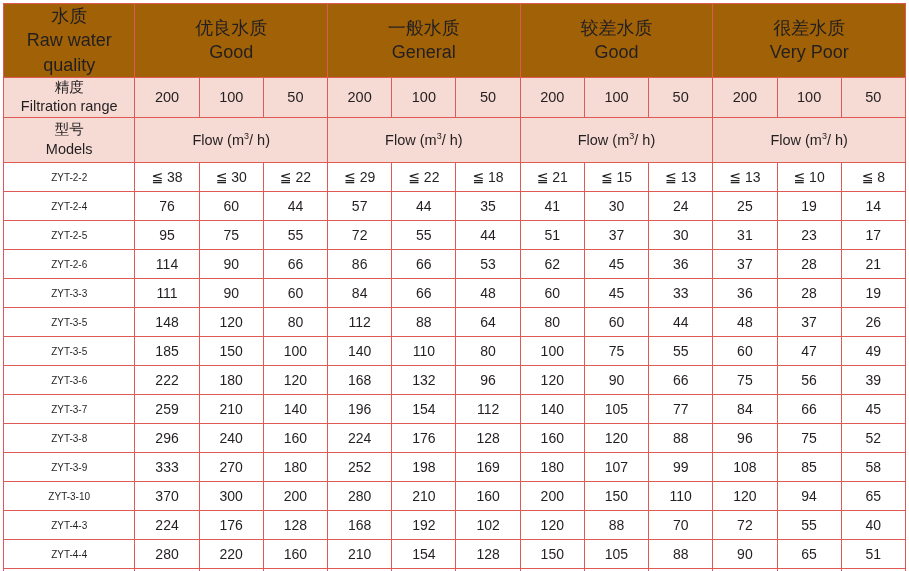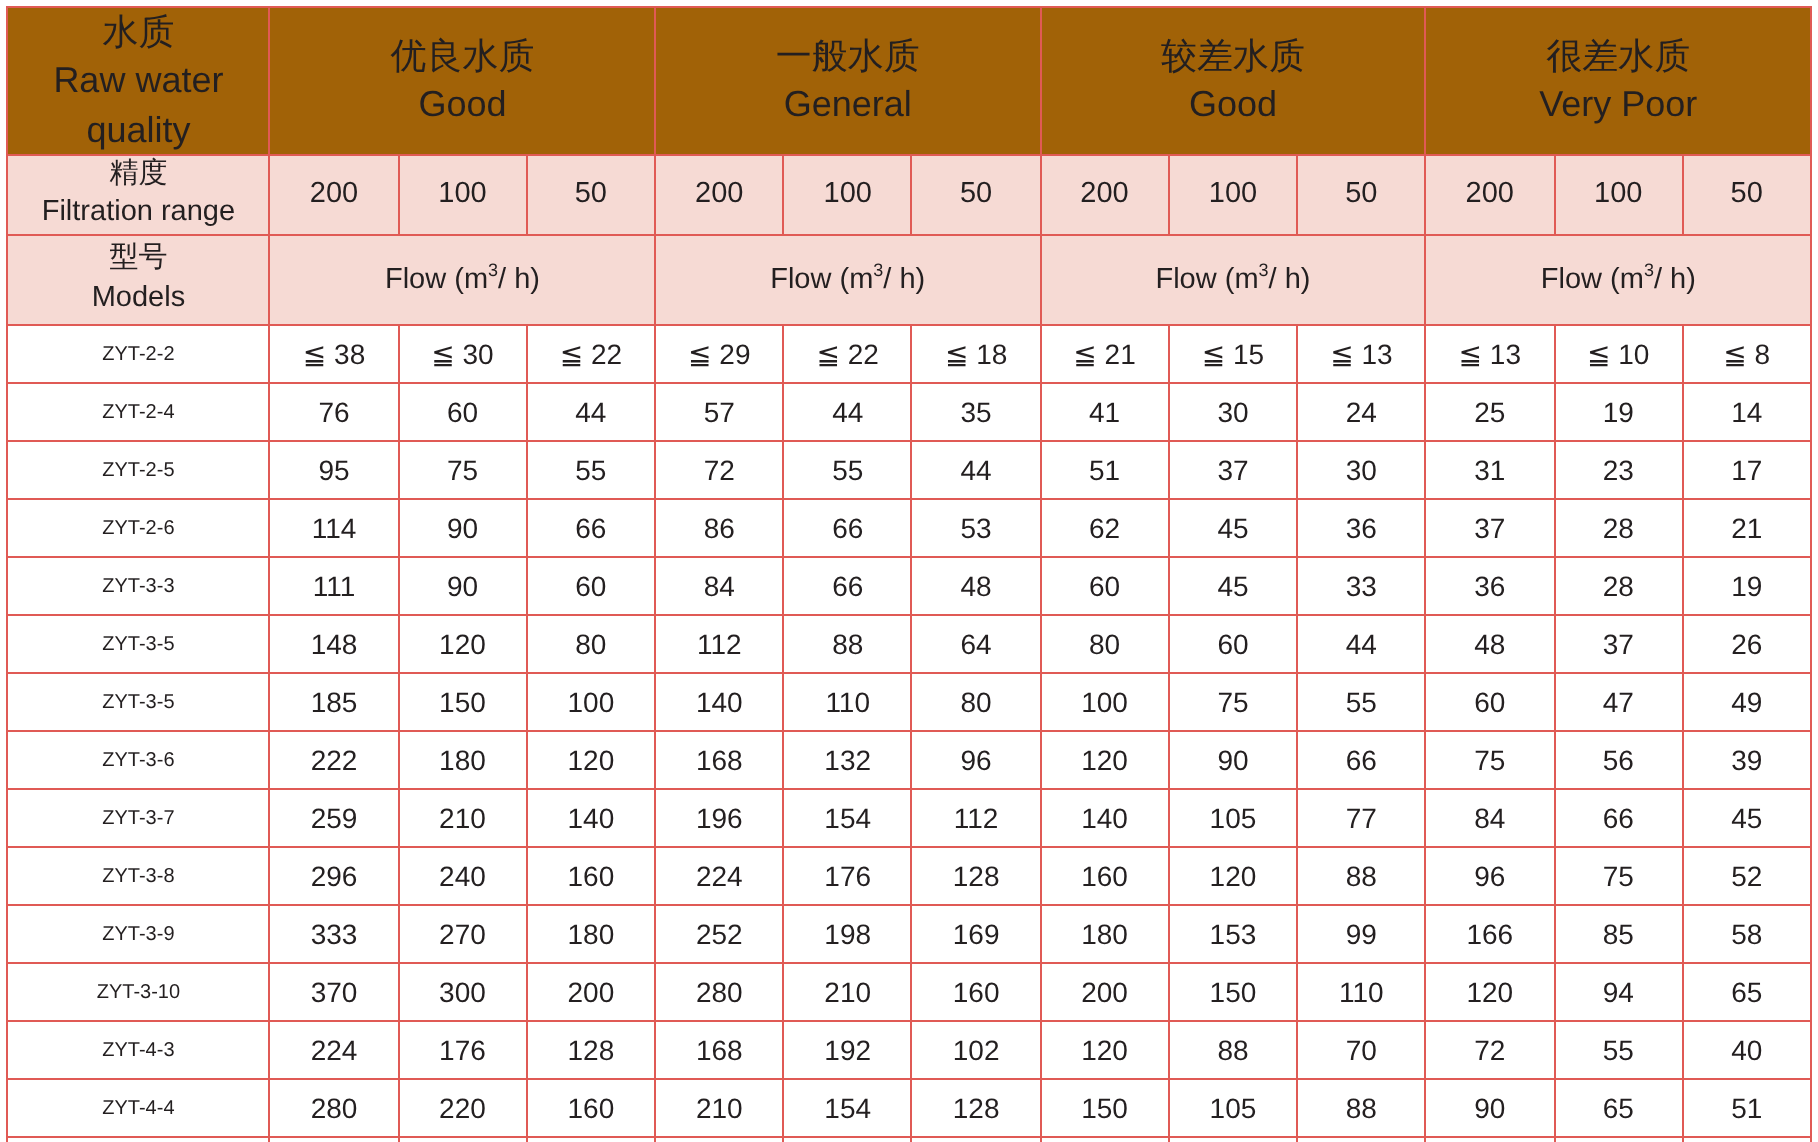--- a/index.html
+++ b/index.html
@@ -303,23 +303,23 @@
     </tr>
     <tr class="body-row">
       <td class="model-cell">ZYT-3-9</td>
       <td>333</td>
       <td>270</td>
       <td>180</td>
       <td>252</td>
       <td>198</td>
       <td>169</td>
       <td>180</td>
-      <td>153</td>
+      <td>107</td>
       <td>99</td>
-      <td>166</td>
+      <td>108</td>
       <td>85</td>
       <td>58</td>
     </tr>
     <tr class="body-row">
       <td class="model-cell">ZYT-3-10</td>
       <td>370</td>
       <td>300</td>
       <td>200</td>
       <td>280</td>
       <td>210</td>

